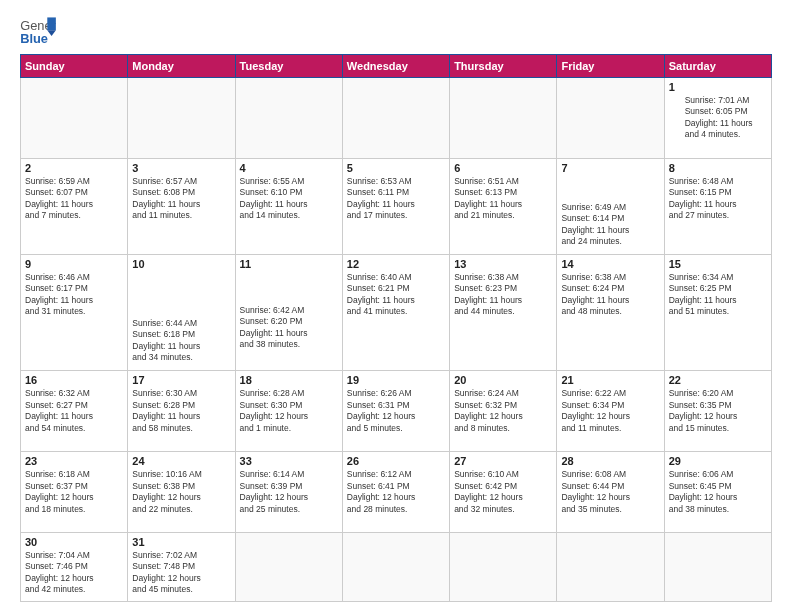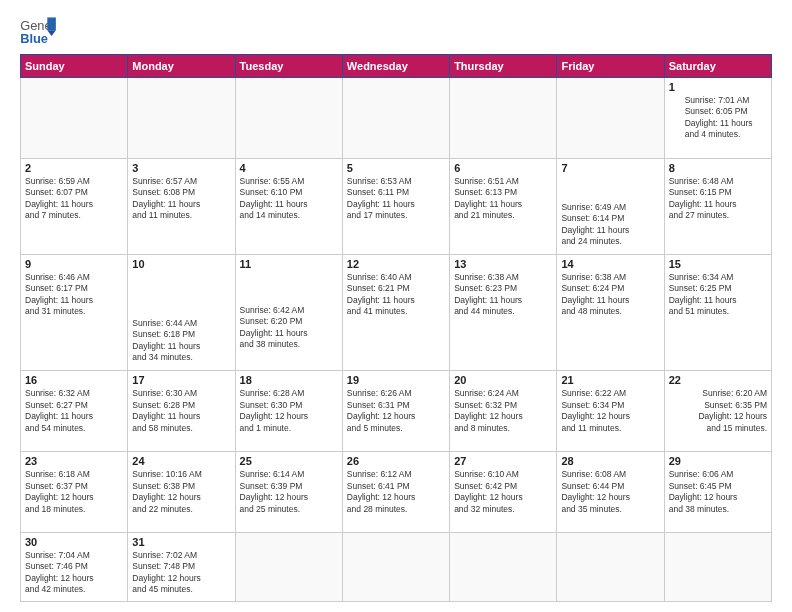--- a/index.html
+++ b/index.html
@@ -274,21 +274,21 @@
           </td>
           <td>
             <span class="day-number">21</span>
             <div class="day-info" style="white-space: pre-line;">Sunrise: 6:22 AM
 Sunset: 6:34 PM
 Daylight: 12 hours
 and 11 minutes.</div>
           </td>
           <td>
             <span class="day-number">22</span>
-            <div class="day-info" style="white-space: pre-line; text-align: right;">Sunrise: 6:20 AM
+            <div class="day-info" style="white-space: pre-line;">Sunrise: 6:20 AM
 Sunset: 6:35 PM
 Daylight: 12 hours
 and 15 minutes.</div>
           </td>
         </tr>
         <tr>
           <td>
             <span class="day-number">23</span>
             <div class="day-info" style="white-space: pre-line;">Sunrise: 6:18 AM
 Sunset: 6:37 PM
@@ -296,21 +296,21 @@
 and 18 minutes.</div>
           </td>
           <td>
             <span class="day-number">24</span>
             <div class="day-info" style="white-space: pre-line;">Sunrise: 10:16 AM
 Sunset: 6:38 PM
 Daylight: 12 hours
 and 22 minutes.</div>
           </td>
           <td>
-            <span class="day-number">25</span>
+            <span class="day-number">33</span>
             <div class="day-info" style="white-space: pre-line;">Sunrise: 6:14 AM
 Sunset: 6:39 PM
 Daylight: 12 hours
 and 25 minutes.</div>
           </td>
           <td>
             <span class="day-number">26</span>
             <div class="day-info" style="white-space: pre-line;">Sunrise: 6:12 AM
 Sunset: 6:41 PM
 Daylight: 12 hours

